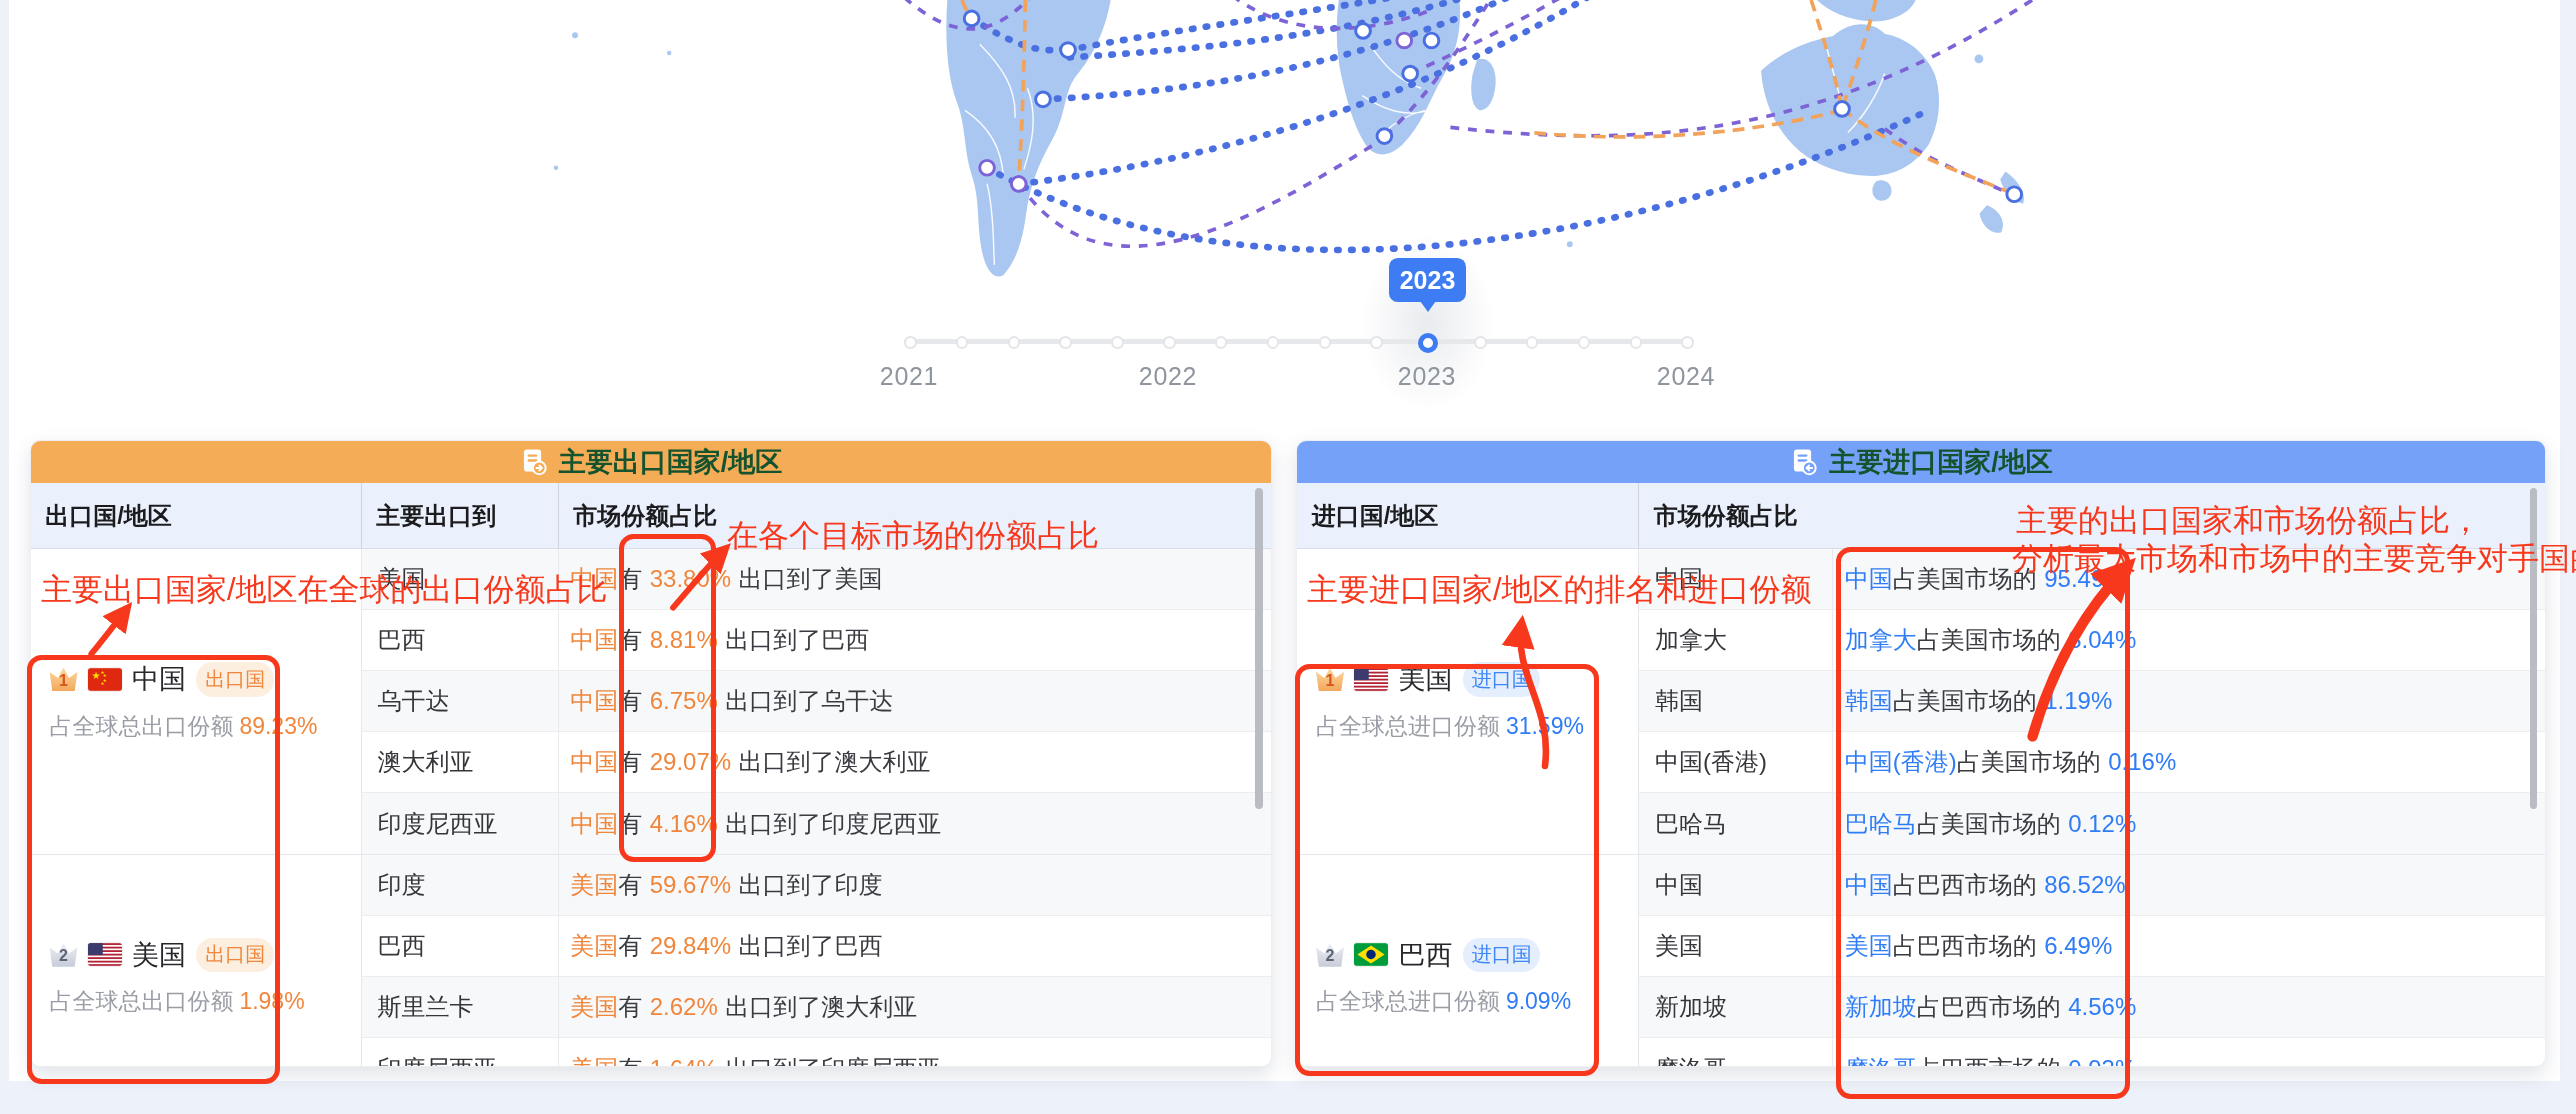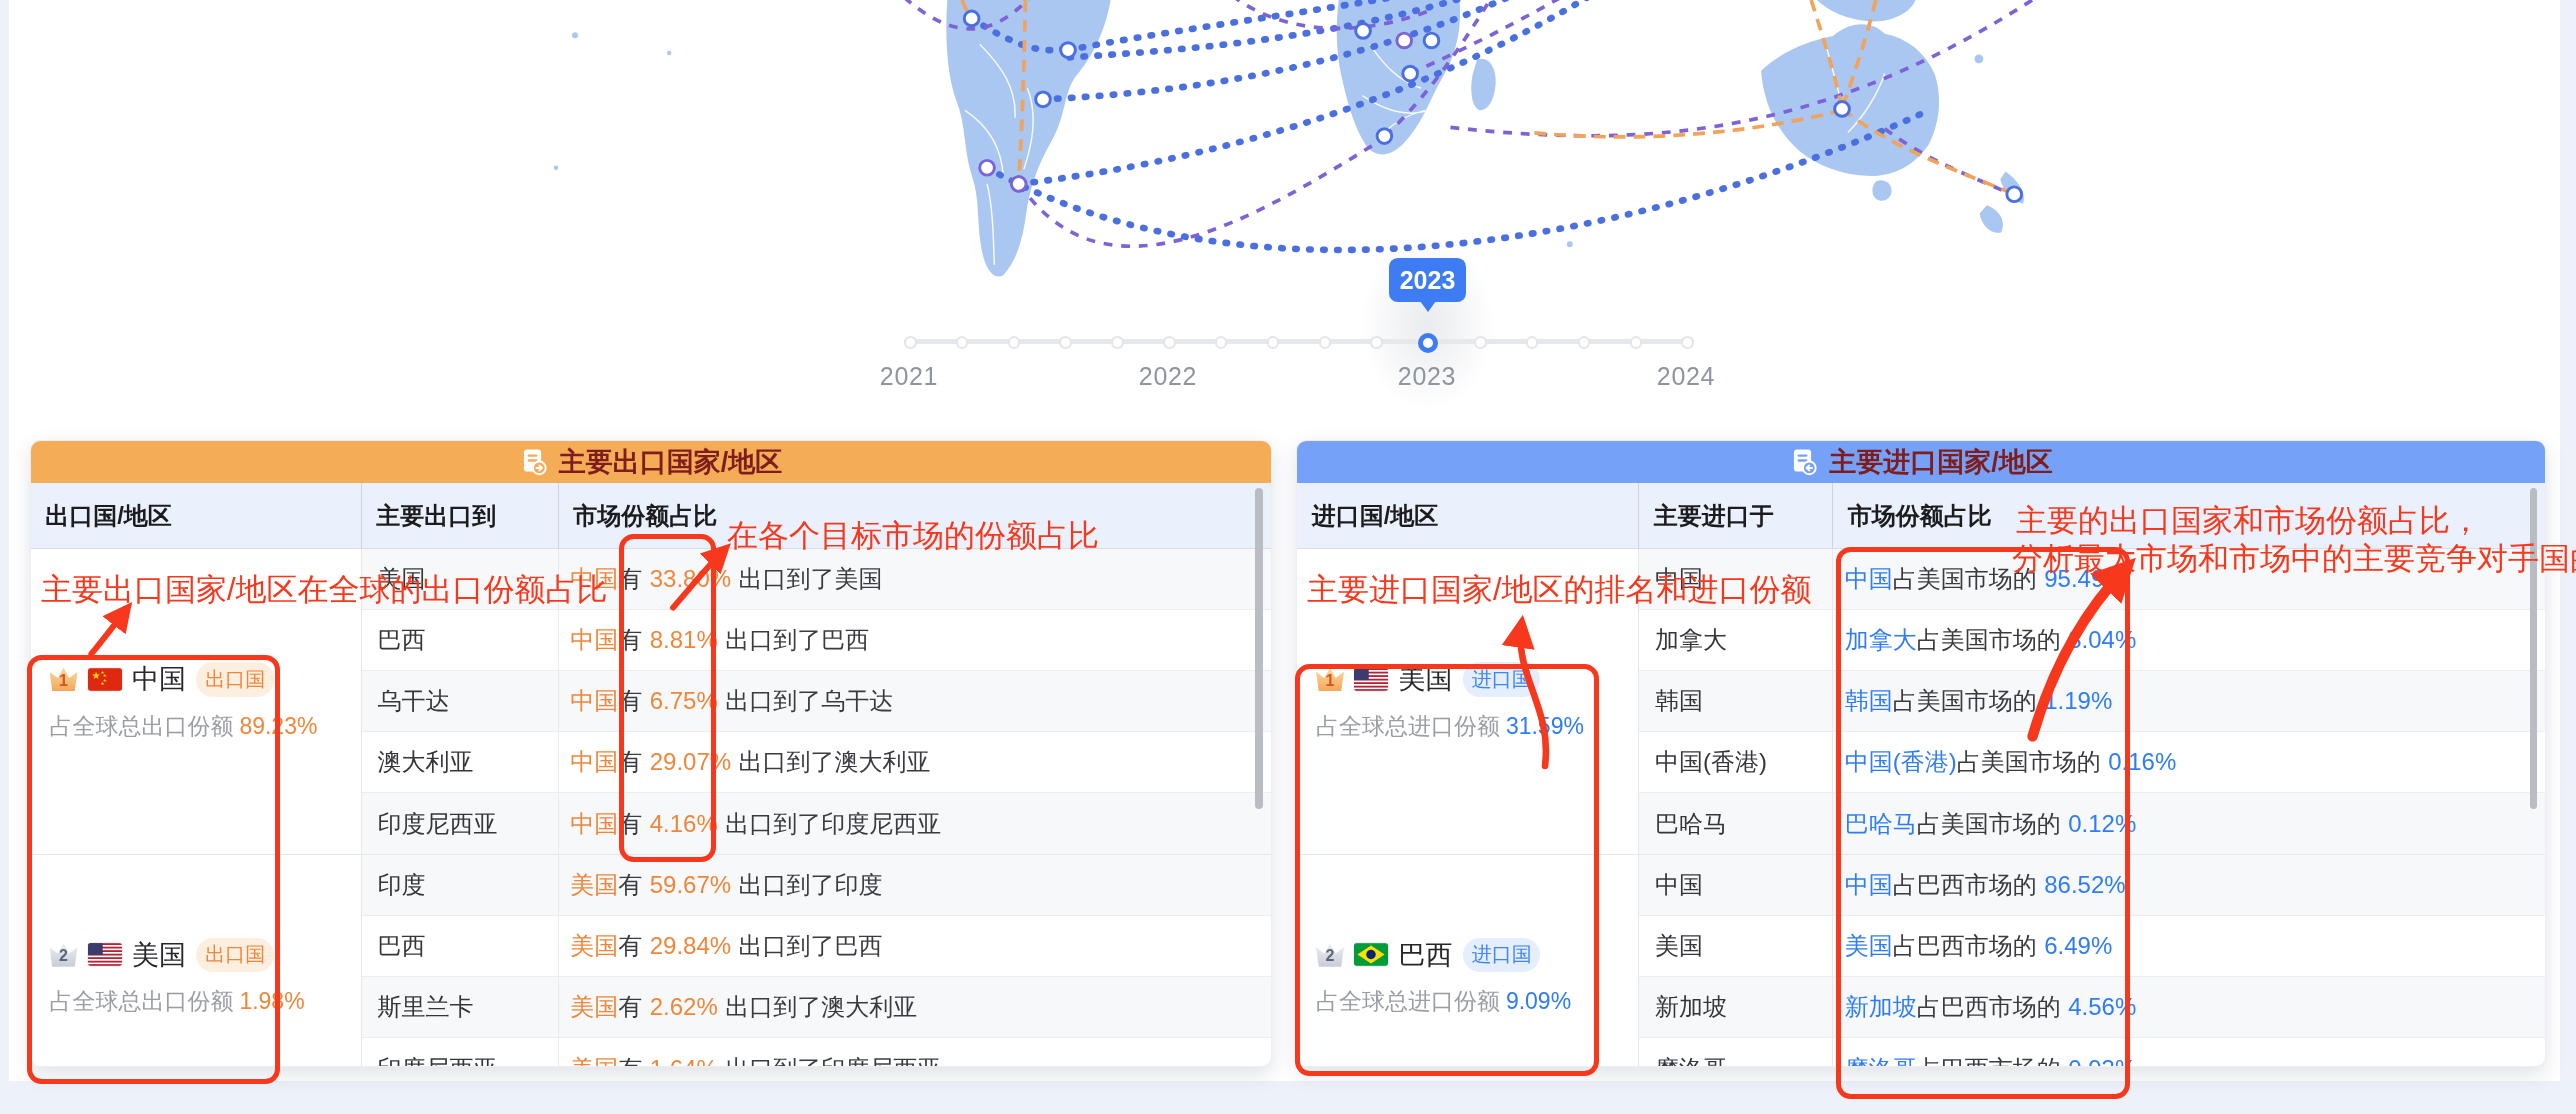--- a/index.html
+++ b/index.html
@@ -32,21 +32,21 @@
              color: #fff; font-size: 25px; font-weight: bold; display: flex; align-items: center; justify-content: center; }
   .tooltip:after { content: ""; position: absolute; left: 50%; bottom: -10.3px; transform: translateX(-50%);
                    border: 8.8px solid transparent; border-top: 11.8px solid #3d7cf2; border-bottom: 0; }
 
   
   .card { position: absolute; top: 440px; height: 627px; background: #fff; border-radius: 10.3px;
           box-shadow: 0 7.4px 19px rgba(90,100,130,0.18); overflow: hidden; z-index: 5; border: 0.7px solid #eceef2; }
   .card-export { left: 29.5px; width: 1242px; }
   .card-import { left: 1296px; width: 1250px; }
   .card-head { height: 42px; display: flex; align-items: center; justify-content: center; gap: 10.3px;
-               color: #7f1d1d; font-size: 27px; font-weight: bold; }
+               color: #14532d; font-size: 27px; font-weight: bold; }
   .card-export .card-head { background: #f5ac57; }
   .card-import .card-head { background: #75a2f8; }
   .head-icon { width: 29.5px; height: 29.5px; }
 
   .thead { display: flex; height: 66px; background: #eaf0fc; border-bottom: 0.7px solid #d9dde8; }
   .th { display: flex; align-items: center; font-size: 24px; font-weight: bold; color: #1c1c1e; padding-left: 14.7px; }
   .card-export .th1 { width: 331px; } .card-export .th2 { width: 197px; }
   .card-import .th1 { width: 342px; } .card-import .th2 { width: 194px; }
   .th1, .th2 { border-right: 1.5px solid #cfd3dd; }
   .th3 { flex: 1; }
@@ -354,21 +354,20 @@
         <rect x="4" y="2" width="14" height="18" rx="2.5" fill="#ffffff"></rect>
         <rect x="7" y="6" width="8" height="2" rx="1" fill="#75a2f8"></rect>
         <rect x="7" y="10" width="8" height="2" rx="1" fill="#75a2f8"></rect>
         <circle cx="16.5" cy="17" r="5.2" fill="#75a2f8" stroke="#ffffff" stroke-width="1.6"></circle>
         <path d="M 18.8,17 H 14.6 M 16.4,15 L 14.2,17 L 16.4,19" stroke="#ffffff" stroke-width="1.6" fill="none" stroke-linecap="round" stroke-linejoin="round"></path>
       </svg>
       <span>主要进口国家/地区</span>
     </div>
     <div class="thead">
       <div class="th th1">进口国/地区</div>
-      <div class="th th2">主要进口于</div>
       <div class="th th3">市场份额占比</div>
     </div>
     <div class="tbody">
 
       <div class="tgroup">
         <div class="gcell">
           <div class="gline1">
             <span class="rank rank-1">1</span>
             <span class="flag"><svg viewBox="0 0 30 20" width="34" height="23">
                   <rect width="30" height="20" fill="#ffffff"></rect>

